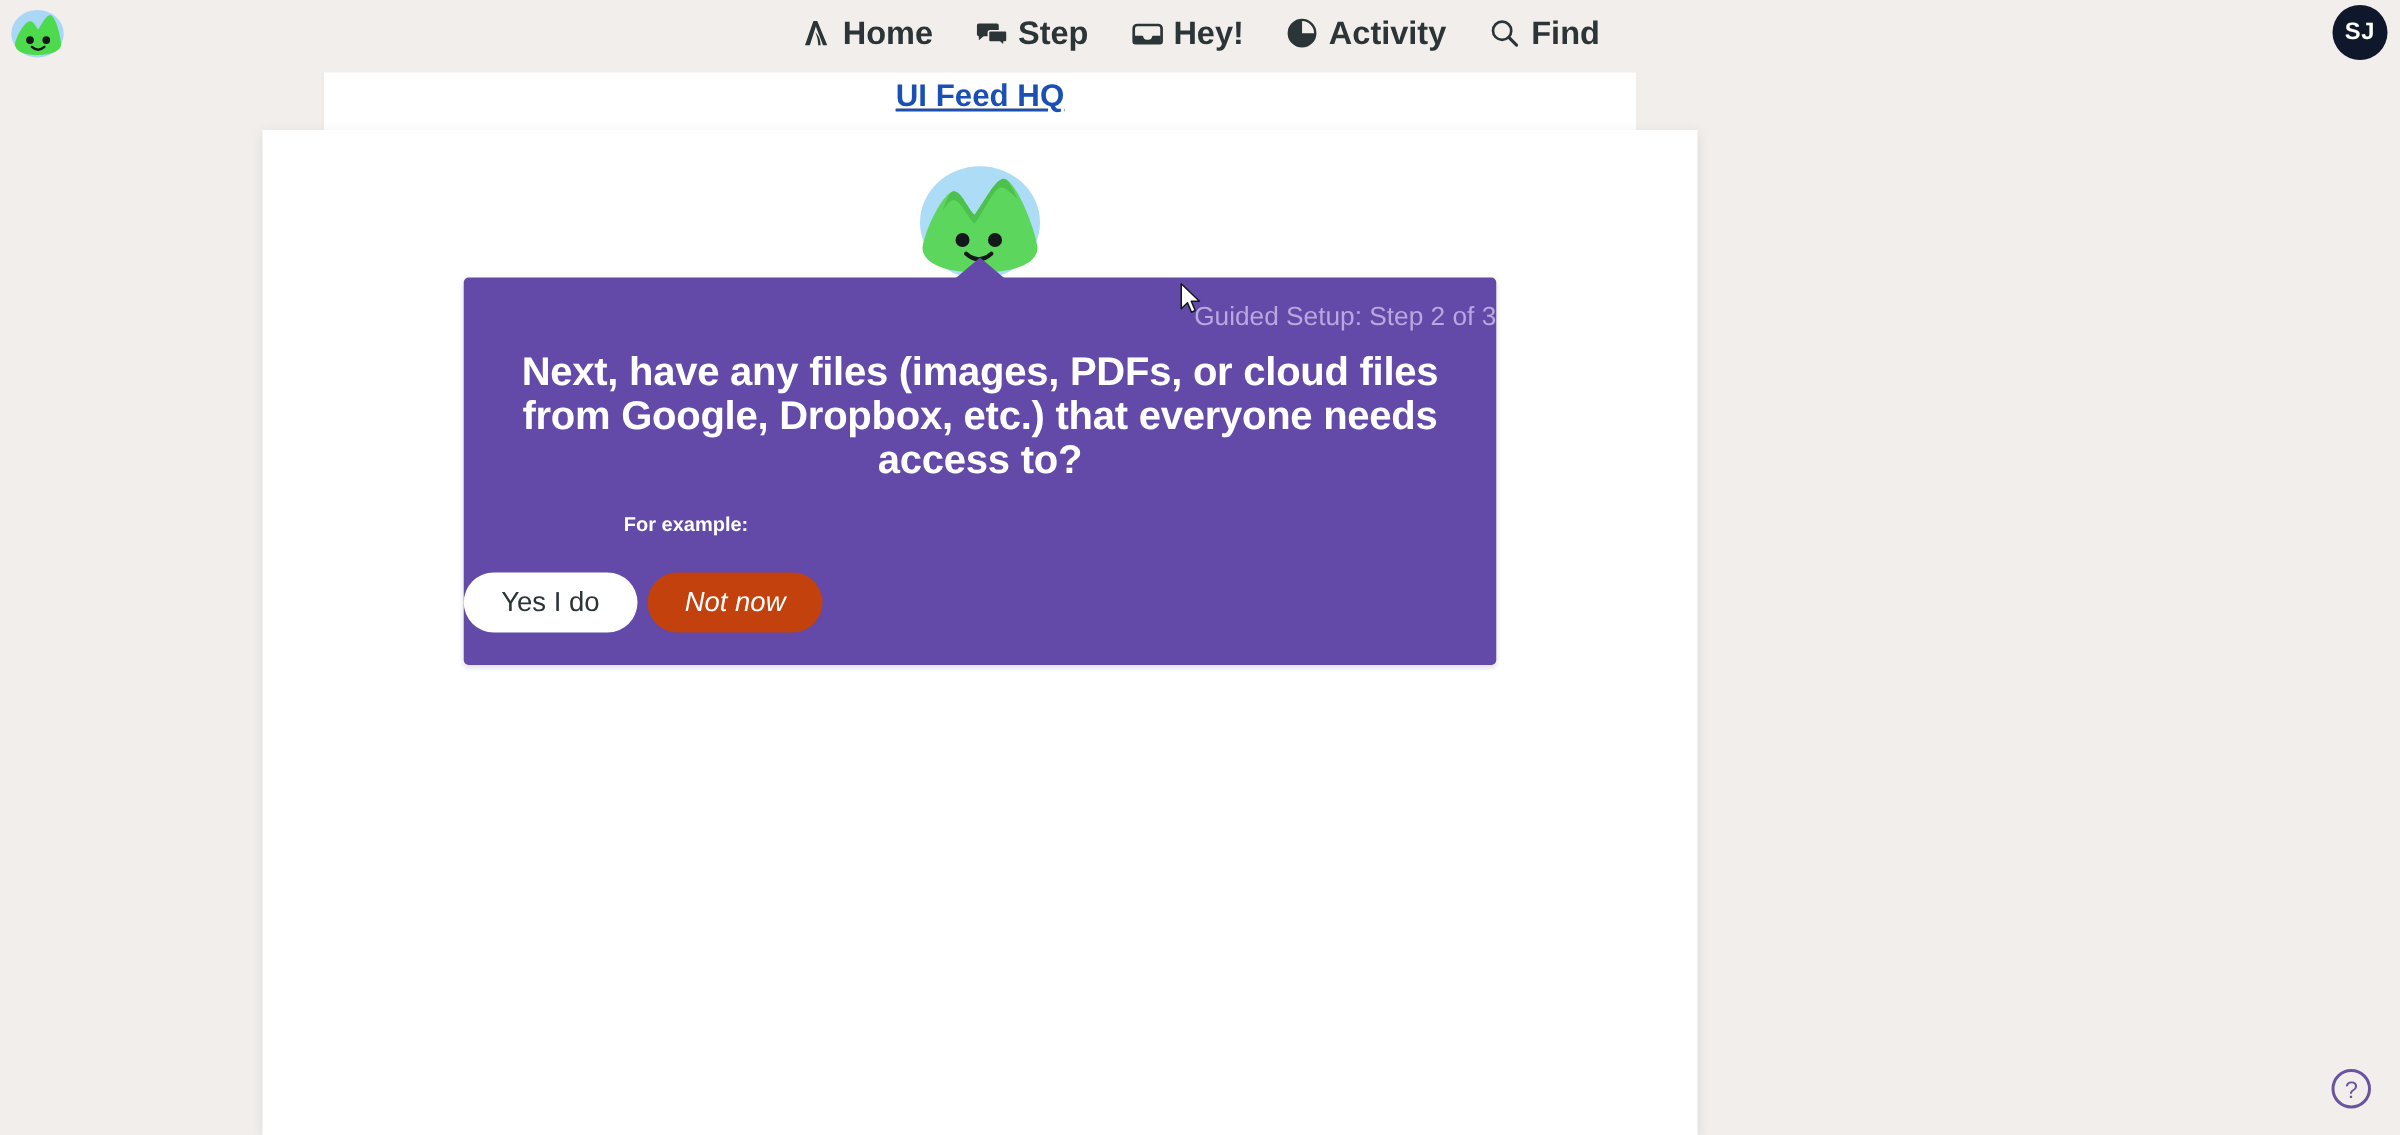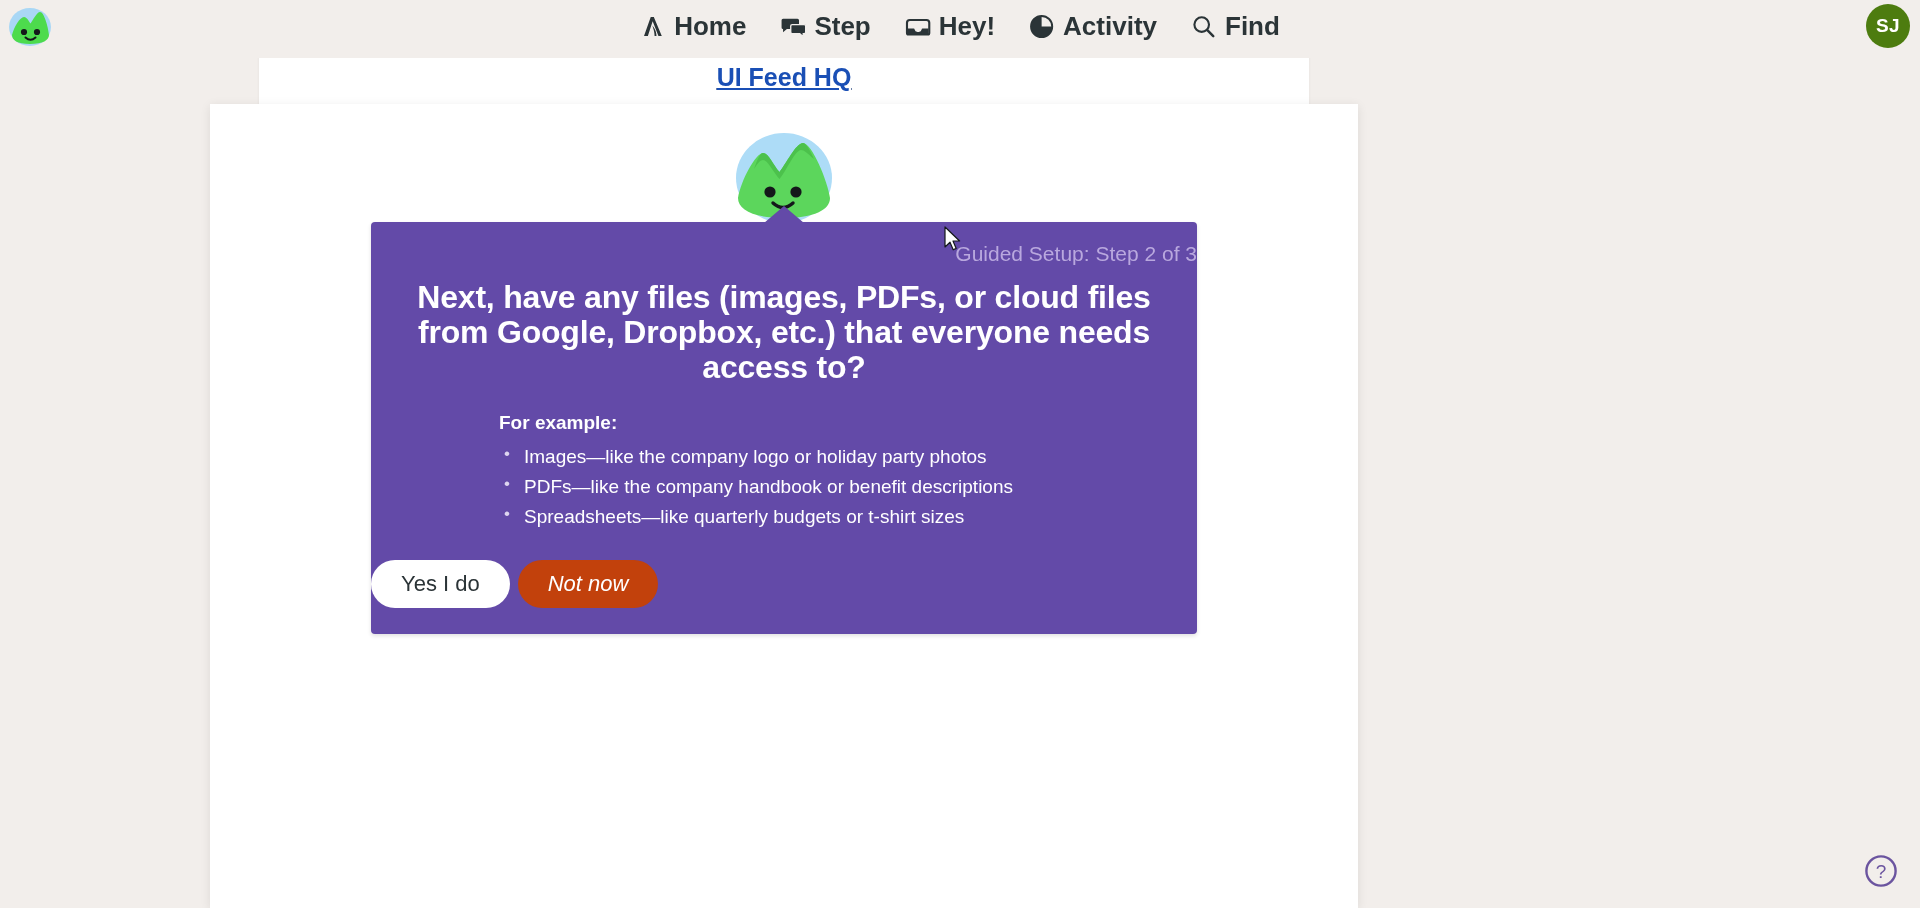--- a/index.html
+++ b/index.html
@@ -46,21 +46,21 @@
     text-decoration: none;
     cursor: pointer;
     white-space: nowrap;
   }
   .nav-icon { display: flex; align-items: center; justify-content: center; width: 26px; height: 26px; }
   .avatar {
     position: absolute;
     right: 10px; top: 4px;
     width: 44px; height: 44px;
     border-radius: 50%;
-    background: #4d7c0f;
+    background: #0f172a;
     color: #ffffff;
     font-size: 19px;
     font-weight: bold;
     display: flex;
     align-items: center;
     justify-content: center;
     letter-spacing: .5px;
     cursor: pointer;
   }
 
@@ -143,23 +143,23 @@
     text-align: center;
     padding: 0 16px;
     margin-bottom: 26px;
     letter-spacing: -.2px;
   }
   .examples {
     padding-left: 128px;
   }
   .examples-title {
     color: #ffffff;
-    font-size: 19px;
-    font-weight: bold;
-    margin-bottom: 8px;
+    font-size: 16px;
+    font-weight: bold;
+    margin-bottom: 26px;
   }
   .examples ul {
     list-style: none;
   }
   .examples li {
     color: #ffffff;
     font-size: 19px;
     line-height: 1.58;
     position: relative;
     padding-left: 25px;
@@ -310,25 +310,20 @@
 
   <div class="callout">
     <div class="callout-arrow"></div>
 
     <div class="step-label">Guided Setup: Step 2 of 3</div>
 
     <h1 class="headline">Next, have any files (images, PDFs, or cloud files from Google, Dropbox, etc.) that everyone needs access to?</h1>
 
     <div class="examples">
       <div class="examples-title">For example:</div>
-      <ul>
-        <li>Images—like the company logo or holiday party photos</li>
-        <li>PDFs—like the company handbook or benefit descriptions</li>
-        <li>Spreadsheets—like quarterly budgets or t-shirt sizes</li>
-      </ul>
     </div>
 
     <div class="actions">
       <button class="btn btn-primary">Yes I do</button>
       <button class="btn btn-secondary">Not now</button>
     </div>
   </div>
 </div>
 
 <div class="help-btn">

